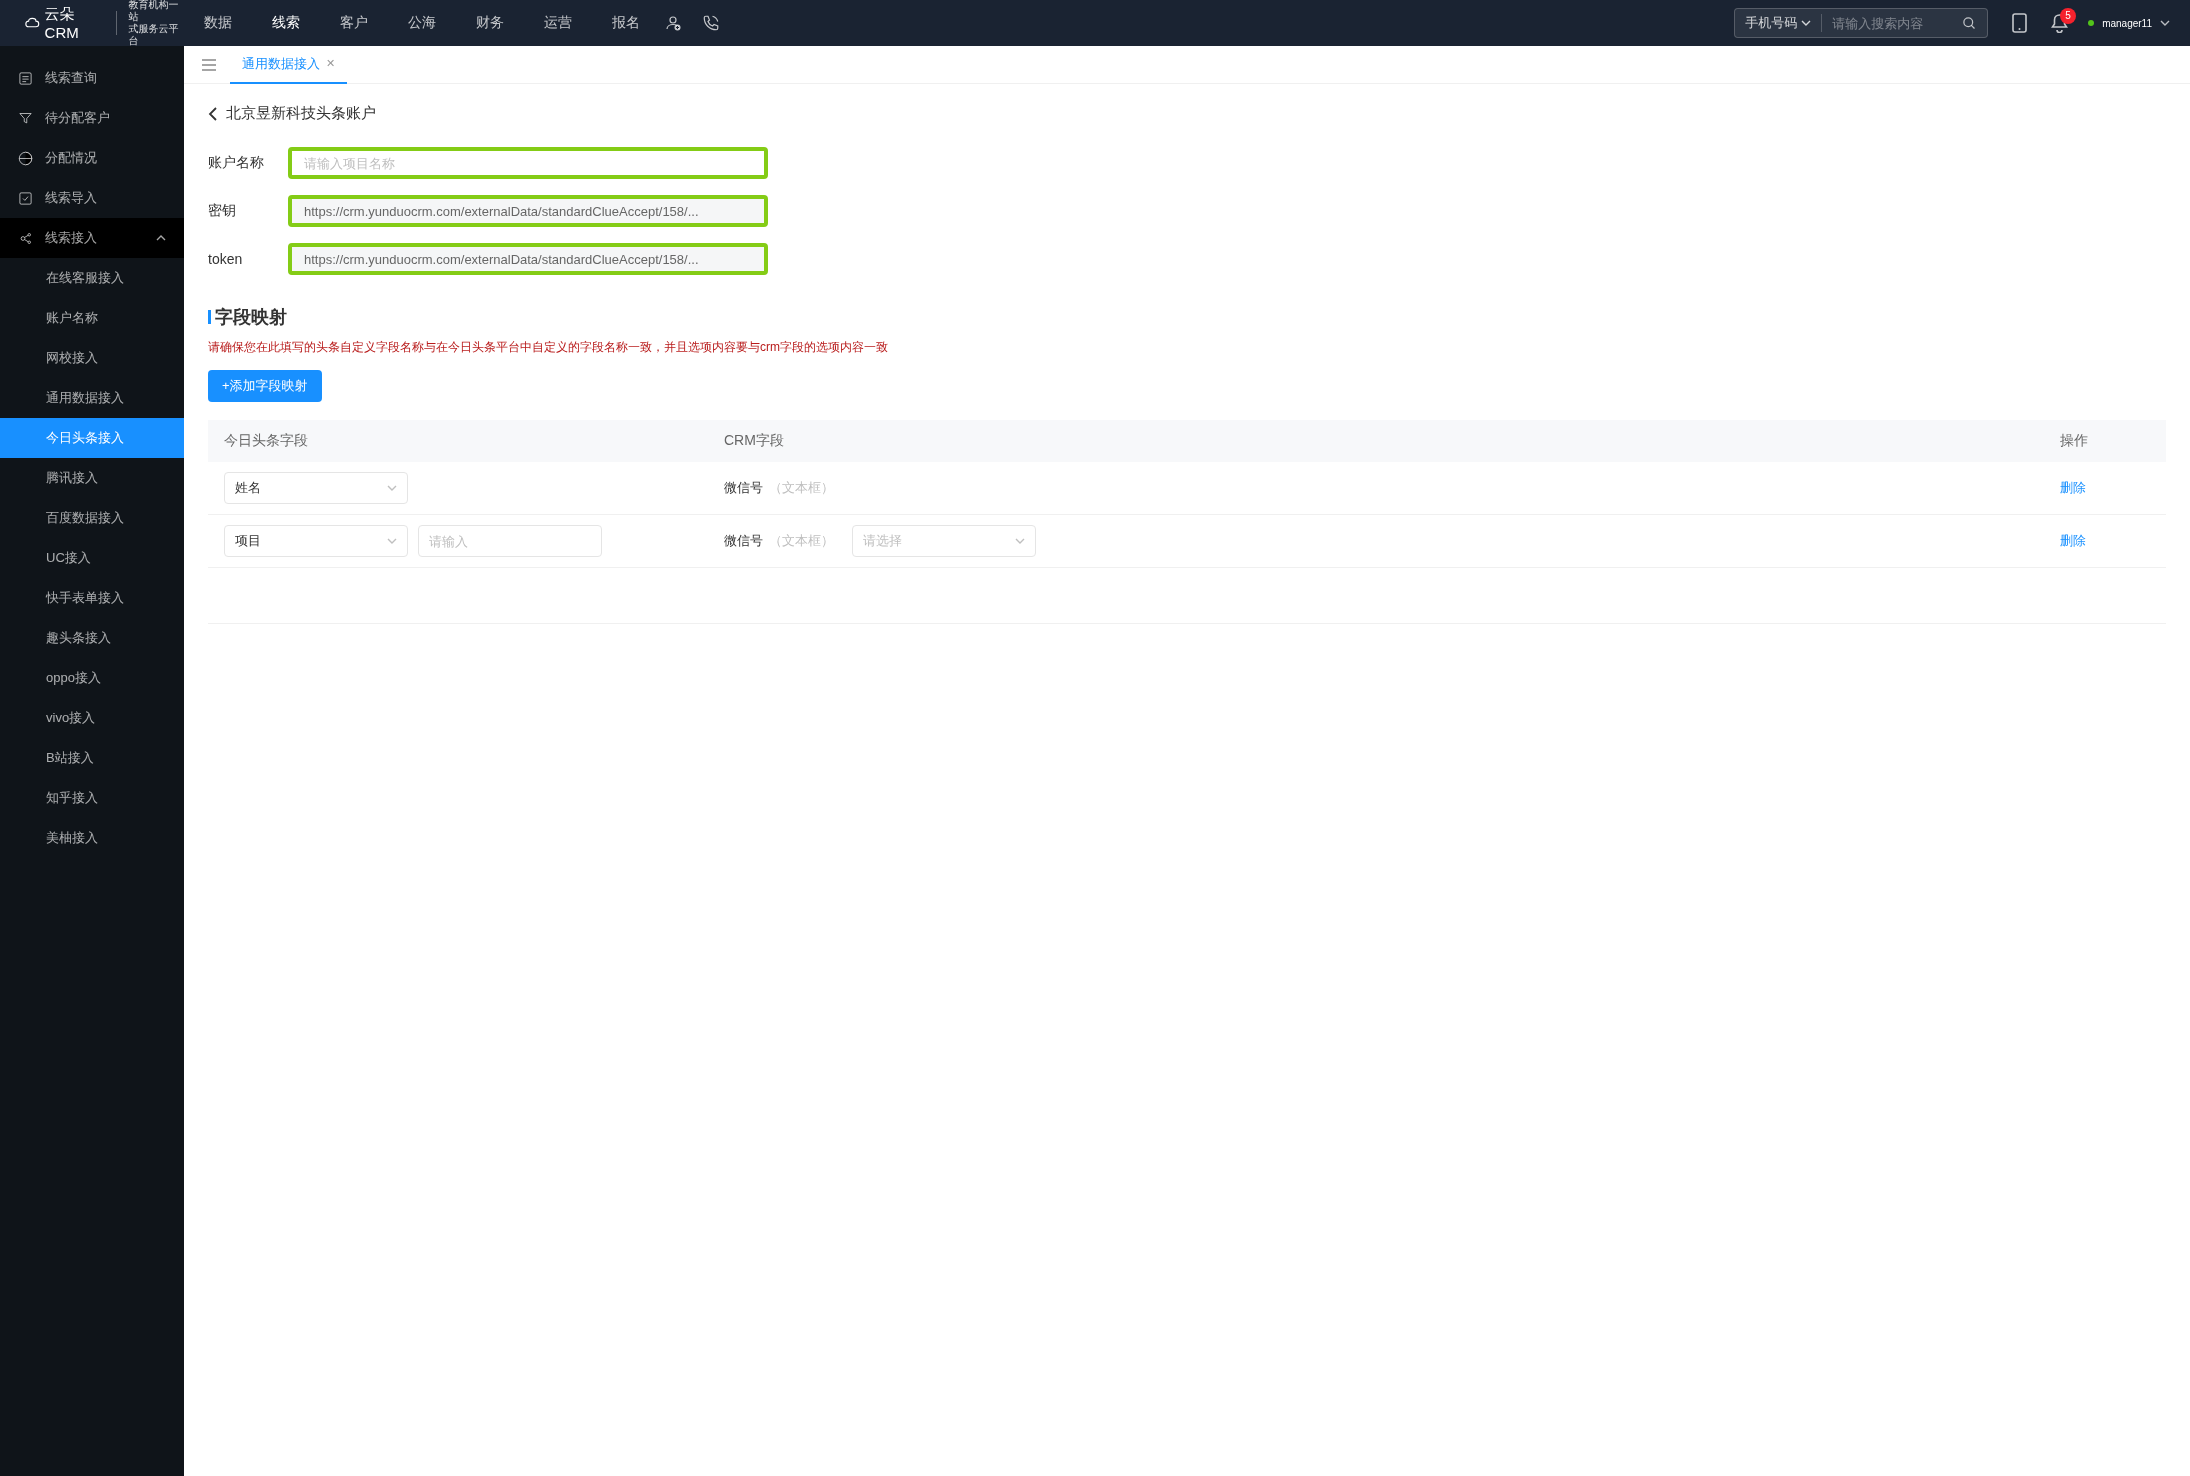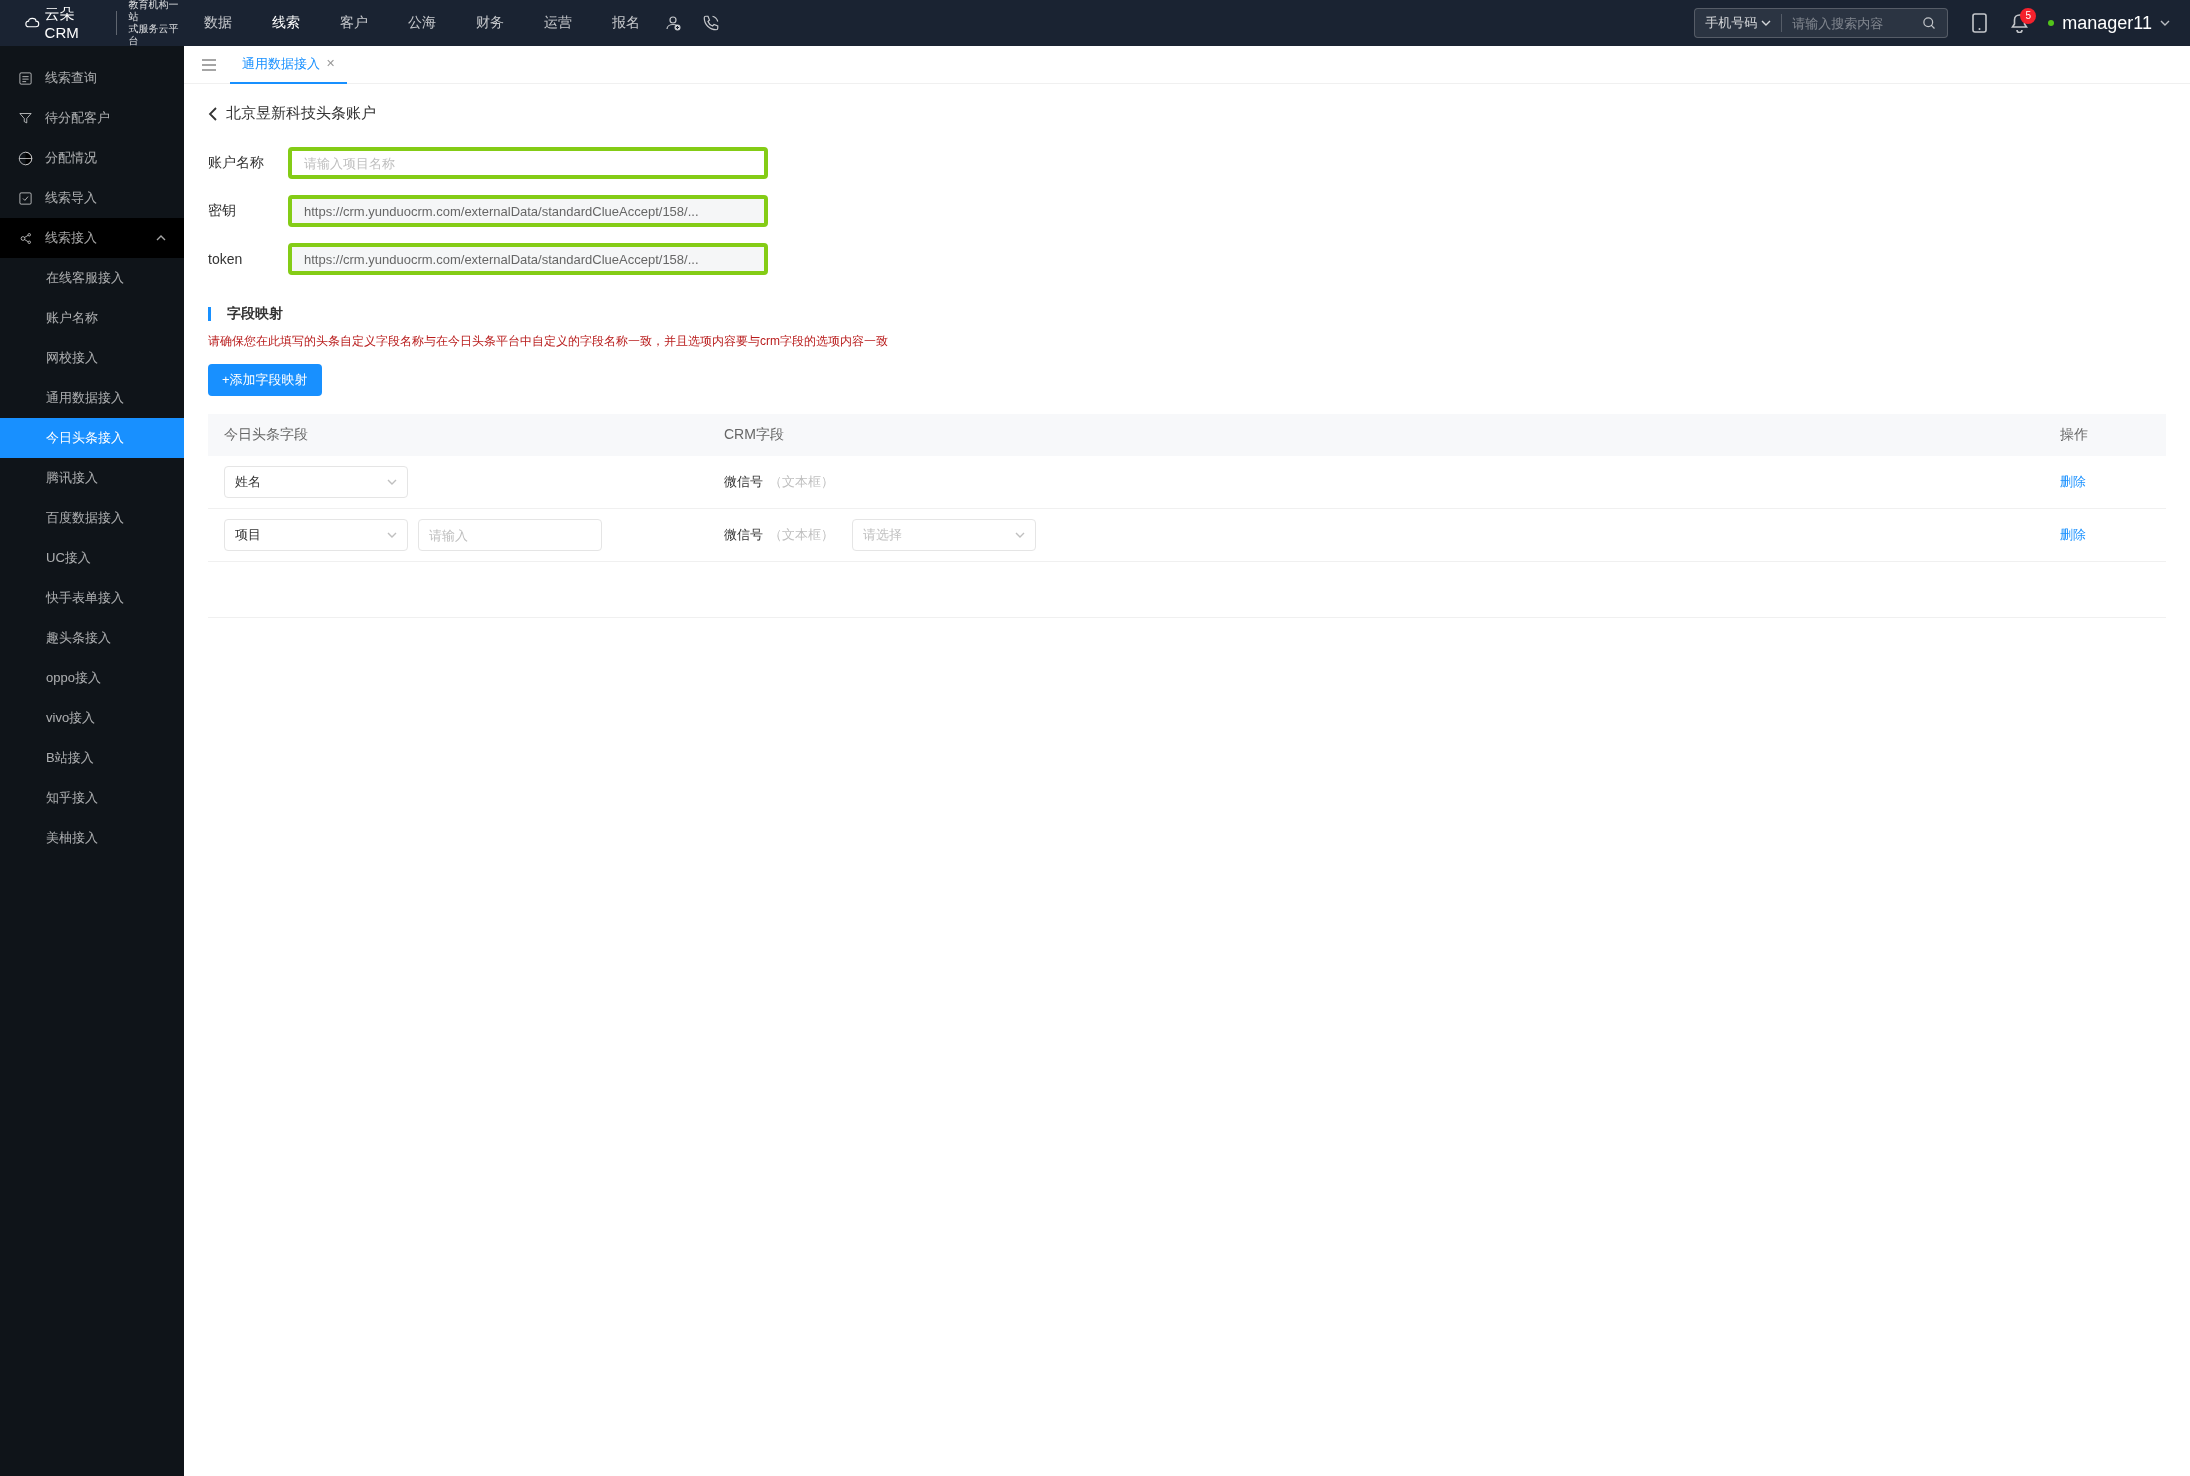--- a/index.html
+++ b/index.html
@@ -17,21 +17,21 @@
 .icon-btn { color:rgba(255,255,255,.75); cursor:pointer; display:flex; align-items:center; }
 .top-spacer { flex:1; }
 .search-area { display:flex; align-items:center; background:rgba(255,255,255,.08); border:1px solid rgba(255,255,255,.2); border-radius:4px; height:30px; }
 .search-select { display:flex; align-items:center; gap:4px; padding:0 10px; border-right:1px solid rgba(255,255,255,.2); color:rgba(255,255,255,.8); font-size:13px; cursor:pointer; }
 .search-input { background:transparent; border:none; outline:none; color:#fff; padding:0 10px; width:130px; font-size:13px; }
 .search-input::placeholder { color:rgba(255,255,255,.4); }
 .search-btn { padding:0 10px; color:rgba(255,255,255,.7); cursor:pointer; display:flex; align-items:center; }
 .top-right-icons { display:flex; align-items:center; gap:24px; margin-left:24px; }
 .bell-wrapper { position:relative; }
 .badge { position:absolute; top:-6px; right:-8px; background:#f5222d; color:#fff; font-size:10px; min-width:16px; height:16px; border-radius:8px; display:flex; align-items:center; justify-content:center; padding:0 4px; }
-.user-area { display:flex; align-items:center; gap:8px; color:#fff; margin-left:20px; margin-right:20px; cursor:pointer; font-size:18px; }
+.user-area { display:flex; align-items:center; gap:8px; color:#fff; margin-left:20px; margin-right:20px; cursor:pointer; font-size:10px; }
 .user-dot { width:6px; height:6px; border-radius:50%; background:#52c41a; }
 
 .layout { display:flex; min-height:calc(100vh - 46px); }
 .sidebar { width:184px; background:#0f1419; padding-top:12px; flex-shrink:0; }
 .sb-item { display:flex; align-items:center; gap:12px; padding:0 18px; height:40px; color:rgba(255,255,255,.65); cursor:pointer; font-size:13px; }
 .sb-item.expanded { background:#000; }
 .sb-item-chevron { margin-left:auto; }
 .sb-sub { padding-left:46px; height:40px; display:flex; align-items:center; color:rgba(255,255,255,.65); cursor:pointer; font-size:13px; }
 .sb-sub.active { background:#1890ff; color:#fff; }
 
@@ -46,21 +46,21 @@
 .back-btn { cursor:pointer; display:flex; align-items:center; }
 .page-title { font-size:15px; font-weight:500; color:#333; }
 
 .form-row { display:flex; align-items:center; margin-bottom:16px; }
 .form-label { width:80px; color:#333; font-size:14px; }
 .form-input { width:480px; height:32px; border:4px solid #84cc16; border-radius:4px; padding:0 12px; font-size:13px; background:#f5f6f7; color:#666; outline:none; }
 .form-input.white { background:#fff; }
 .form-input::placeholder { color:#bfbfbf; }
 
 .section { margin-top:30px; }
-.section-title { display:flex; align-items:center; gap:16px; font-size:14px; font-weight:600; color:#333; }
+.section-title { display:flex; align-items:center; gap:4px; font-size:18px; font-weight:600; color:#333; }
 .section-bar { width:3px; height:14px; background:#1890ff; }
 .section-desc { color:#b91c1c; font-size:12px; margin-top:10px; }
 .add-btn { background:#1890ff; color:#fff; border:none; border-radius:4px; height:32px; padding:0 14px; font-size:13px; cursor:pointer; margin-top:14px; }
 
 .map-table { margin-top:18px; width:100%; }
 .table-head { display:flex; background:#f7f8fa; padding:12px 16px; color:#666; font-size:14px; font-weight:500; }
 .col-1 { width:500px; }
 .col-2 { flex:1; }
 .col-3 { width:90px; }
 .table-row { display:flex; align-items:center; padding:10px 16px; border-bottom:1px solid #f0f0f0; }

